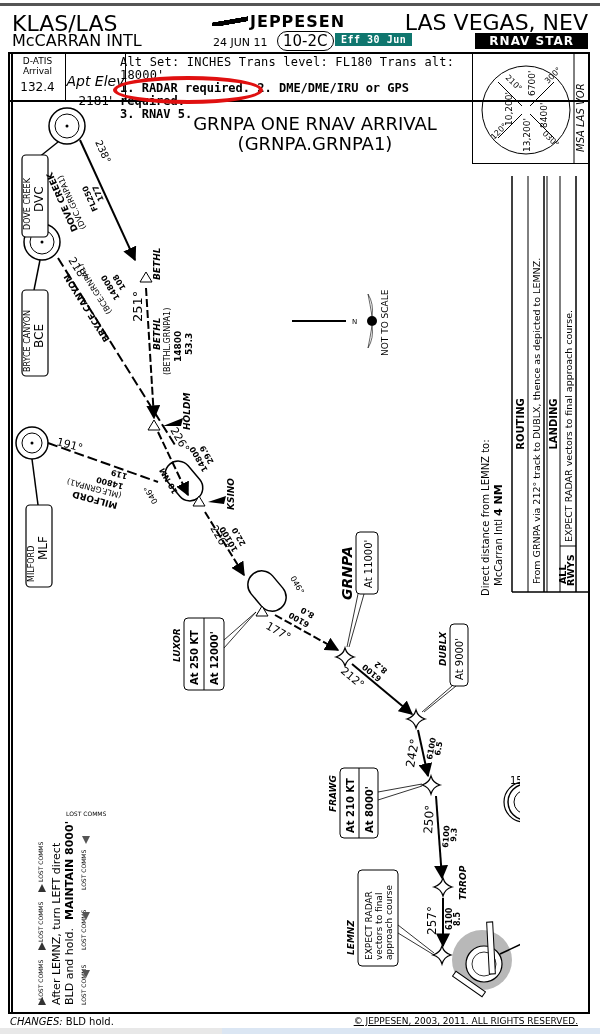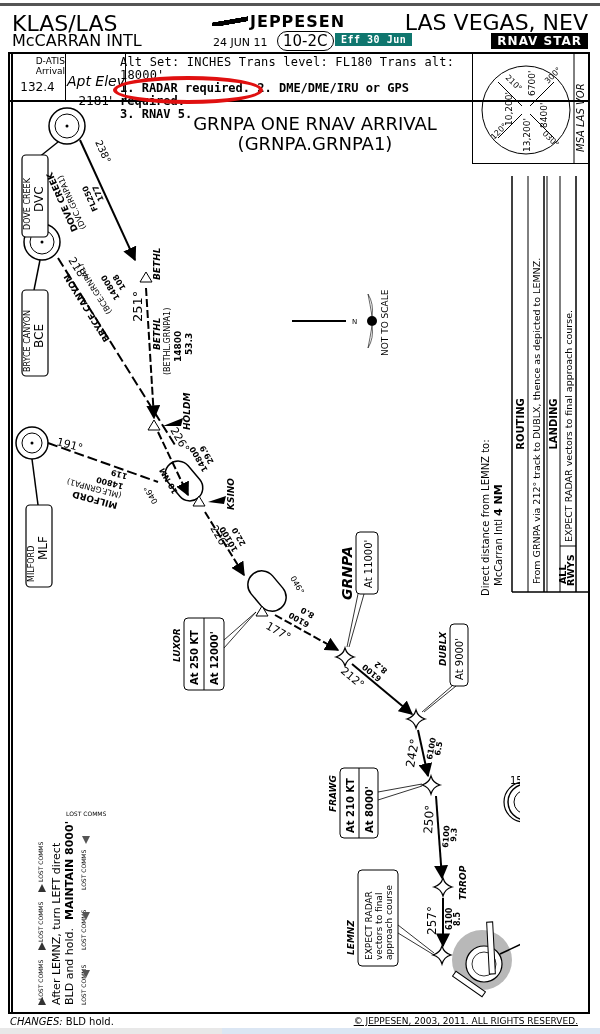--- a/index.html
+++ b/index.html
@@ -10,26 +10,26 @@
   .frame-inner { position: absolute; left: 11px; top: 52px; width: 2px; height: 962px; background: #000; }
   .hdr-apt { position: absolute; left: 12px; top: 14px; font-size: 22px; line-height: 20px; letter-spacing: 0px; }
   .hdr-aptname { position: absolute; left: 12px; top: 33px; font-size: 16px; line-height: 16px; }
   .hdr-logo { position: absolute; left: 212px; top: 12px; height: 18px; display: flex; align-items: center; }
   .hdr-logo .swoosh { width: 36px; height: 10px; background: linear-gradient(170deg, transparent 40%, #000 41%, #000 70%, transparent 71%); margin-right: 2px; }
   .hdr-logo .brand { font-weight: bold; font-size: 16px; letter-spacing: 1px; }
   .hdr-date { position: absolute; left: 213px; top: 36px; font-size: 11px; }
   .hdr-index { position: absolute; left: 277px; top: 31px; border: 1.5px solid #000; border-radius: 10px; padding: 0 5px; font-size: 15px; line-height: 18px; }
   .hdr-eff { position: absolute; left: 335px; top: 33px; background: #0f766e; color: #fff; font-size: 10px; font-weight: bold; padding: 1px 6px; letter-spacing: 0.5px; font-family: "DejaVu Sans Mono", monospace; }
   .hdr-city { position: absolute; right: 12px; top: 12px; font-size: 22px; line-height: 22px; }
-  .hdr-type { position: absolute; right: 12px; top: 33px; background: #000; color: #fff; font-size: 12px; font-weight: bold; padding: 1px 6px; letter-spacing: 1px; }
+  .hdr-type { position: absolute; right: 12px; top: 33px; background: #000; color: #fff; font-size: 12px; font-weight: bold; padding: 1px 14px; letter-spacing: 1px; }
   .info-row { position: absolute; left: 10px; top: 52px; width: 580px; height: 48px; border-bottom: 2px solid #000; }
   .cell { position: absolute; top: 0; height: 48px; border-right: 1.5px solid #000; box-sizing: border-box; text-align: center; }
   .cell-atis { left: 0; width: 56px; }
   .cell-elev { left: 56px; width: 60px; }
-  .cell-lbl { font-size: 9px; line-height: 10px; margin-top: 4px; text-align: right; }
+  .cell-lbl { font-size: 9px; line-height: 10px; margin-top: 4px; }
   .cell-elev .cell-lbl { font-style: italic; font-size: 14px; margin-top: 24px; }
   .cell-val { font-size: 12px; line-height: 18px; margin-top: 2px; }
   .notes { position: absolute; left: 120px; top: 56px; font-size: 12px; line-height: 13px; font-family: "DejaVu Sans Mono", monospace; width: 350px; }
   .notes .l1 { letter-spacing: 0.2px; }
   .notes .l2, .notes .l3 { font-weight: bold; }
   .highlight-oval { position: absolute; left: 113px; top: 76px; width: 150px; height: 28px; border: 4px solid #e01010; border-radius: 50%; box-sizing: border-box; }
   .msa-box { position: absolute; left: 472px; top: 52px; width: 118px; height: 112px; border-left: 1.5px solid #000; border-bottom: 1.5px solid #000; box-sizing: border-box; }
   .title { position: absolute; left: 170px; top: 114px; width: 290px; text-align: center; font-size: 18px; line-height: 20px; }
   .footer-line { position: absolute; left: 8px; top: 1012px; width: 582px; height: 2px; background: #000; }
   .changes { position: absolute; left: 10px; top: 1016px; font-size: 10px; }

